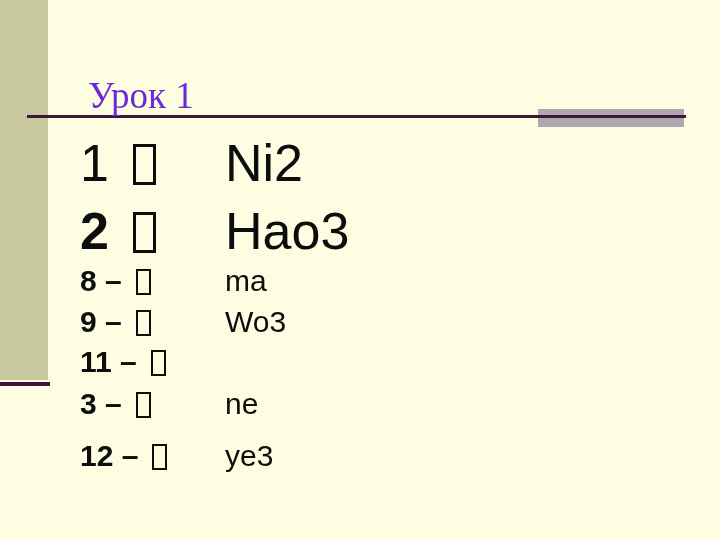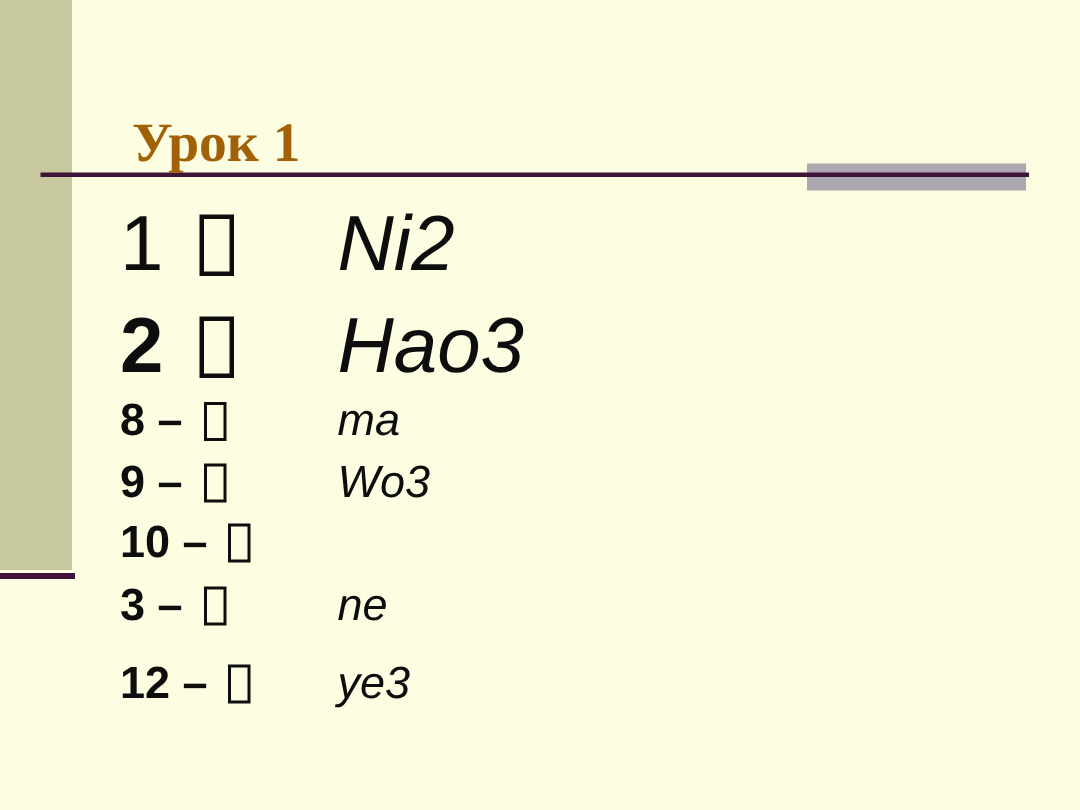--- a/index.html
+++ b/index.html
@@ -26,24 +26,24 @@
     left: 0; top: 382px;
     width: 50px; height: 4px;
     background: #401438;
   }
 
   
   .title {
     position: absolute;
     left: 88px; top: 77px;
     font-family: "Liberation Serif", serif;
-    font-weight: 700;
+    font-weight: 400;
     font-size: 37px;
     line-height: 1;
-    color: #a16207;
+    color: #6d28d9;
     white-space: nowrap;
   }
   .title-accent-bar {
     position: absolute;
     left: 538px; top: 109px;
     width: 146px; height: 18px;
     background: #ABA8AF;
   }
   .title-rule {
     position: absolute;
@@ -83,21 +83,20 @@
     width: 11px; height: 22px;
     border: 2px solid #0D0D0D;
     margin-left: 14px;
     vertical-align: -4px;
   }
 
   .pinyin {
     position: absolute;
     left: 145px; top: 0;
     font-weight: 400;
-    font-style: italic;
   }
 
   
   .r1  { top: 137px; }
   .r2  { top: 205px; }
   .r8  { top: 266px; }
   .r9  { top: 307px; }
   .r10 { top: 347px; }
   .r11 { top: 389px; }
   .r12 { top: 429px; margin-top: 12px; }
@@ -130,21 +129,21 @@
       <span class="num">8 –</span><span class="glyph-box glyph-box-sm"></span>
       <span class="pinyin">ma</span>
     </div>
 
     <div class="row row-sm r9">
       <span class="num">9 –</span><span class="glyph-box glyph-box-sm"></span>
       <span class="pinyin">Wo3</span>
     </div>
 
     <div class="row row-sm r10">
-      <span class="num">10 –</span><span class="glyph-box glyph-box-sm"></span>
+      <span class="num">11 –</span><span class="glyph-box glyph-box-sm"></span>
     </div>
 
     <div class="row row-sm r11">
       <span class="num">3 –</span><span class="glyph-box glyph-box-sm"></span>
       <span class="pinyin">ne</span>
     </div>
 
     <div class="row row-sm r12">
       <span class="num">12 –</span><span class="glyph-box glyph-box-sm"></span>
       <span class="pinyin">ye3</span>

